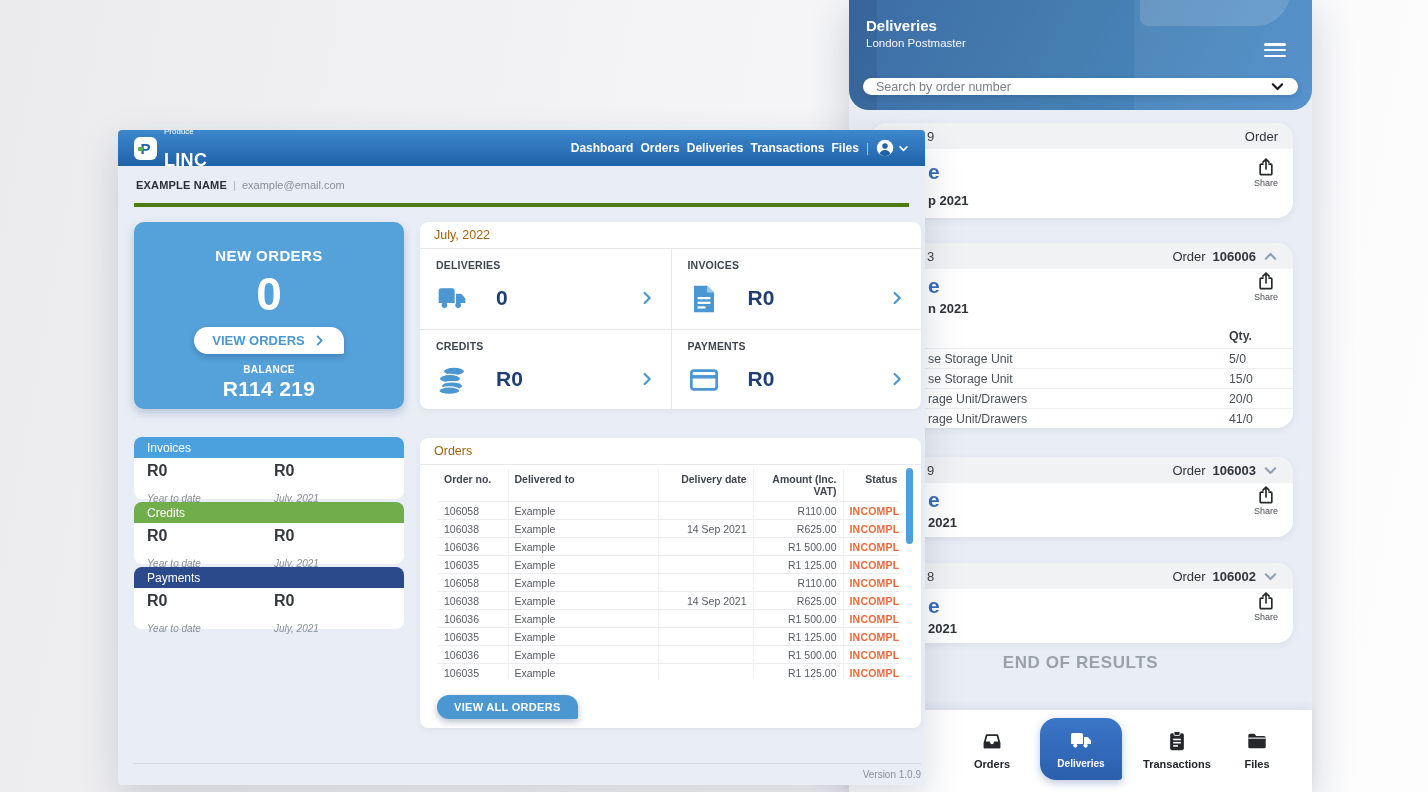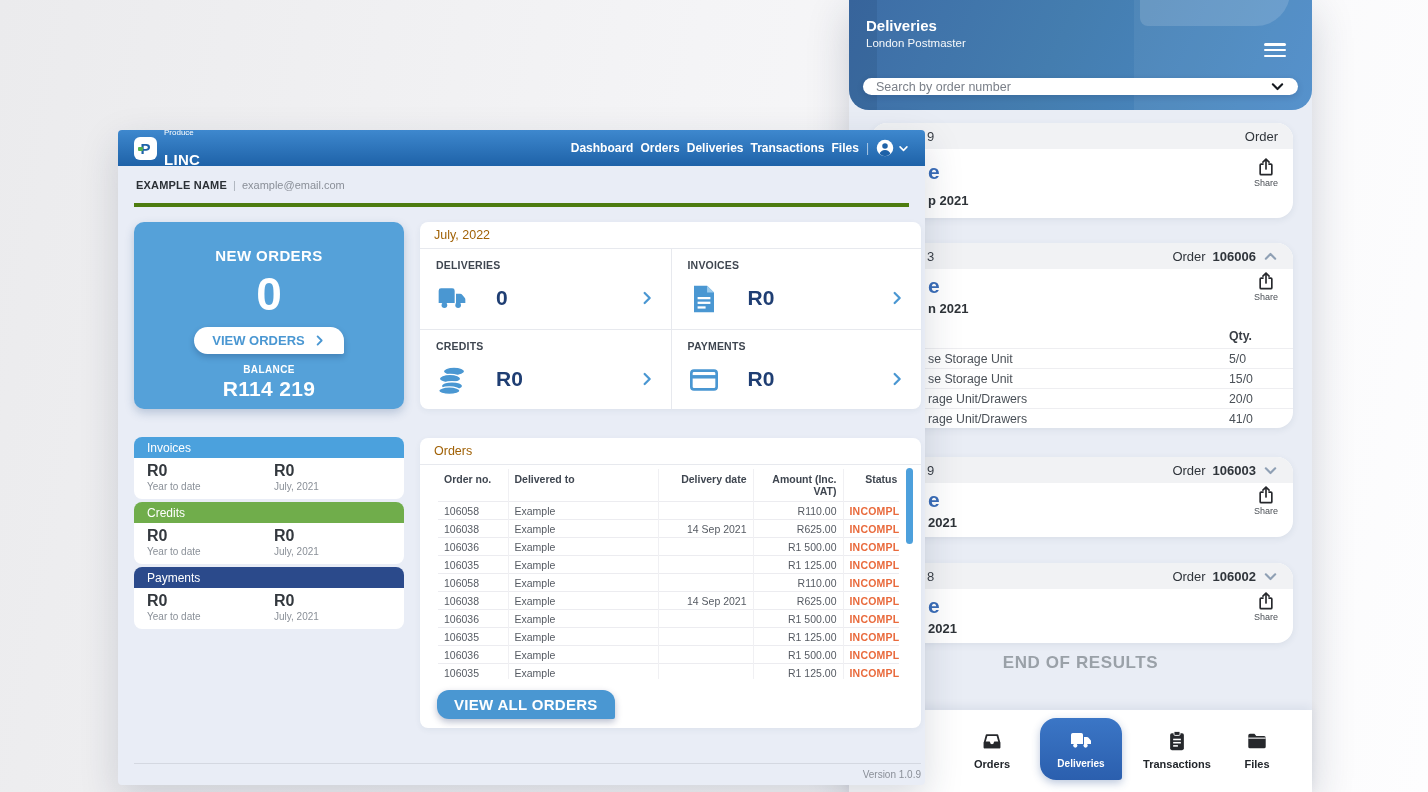--- a/index.html
+++ b/index.html
@@ -76,21 +76,21 @@
   .d-header { height:36px; background:linear-gradient(180deg,#3e88ce 0%,#1e62a8 100%);
               border-radius:4px 4px 0 0; display:flex; align-items:center; padding:0 16px; }
   .logo { display:flex; align-items:center; cursor:pointer; }
   .logo-box { position:relative; width:23px; height:23px; background:#fff; border-radius:6px;
               display:flex; align-items:center; justify-content:center; }
   .logo-box span { color:#1e62a8; font-weight:800; font-size:15px; }
   .logo-box .dot { position:absolute; left:4px; top:10px; width:4.5px; height:4.5px;
                    background:#54b24a; border-radius:1px; }
   .logo-text { margin-left:7px; color:#fff; line-height:1; }
   .logo-text .t1 { font-size:8px; }
-  .logo-text .t2 { font-size:15px; font-weight:800; letter-spacing:.3px; margin-top:15px; }
+  .logo-text .t2 { font-size:18px; font-weight:800; letter-spacing:.3px; margin-top:15px; }
   .d-nav { margin-left:auto; display:flex; align-items:center; gap:7px; }
   .d-nav .nav-item { color:#fff; font-size:12px; font-weight:600; cursor:pointer; }
   .d-nav .nav-item.active { font-weight:700; }
   .d-nav .sep { color:rgba(255,255,255,.6); font-size:12px; }
   .d-usermenu { display:flex; align-items:center; gap:4px; cursor:pointer; }
   .d-usermenu .uic { width:18px; height:18px; }
   .d-usermenu .chev { width:11px; height:11px; color:#fff; }
   .d-userbar { margin:0 16px; padding:13px 2px 12px; border-bottom:4px solid #4d7c0f;
                font-size:11px; color:#8a8f98; }
   .d-userbar b { color:#2b3036; font-weight:700; letter-spacing:.2px; }
@@ -110,21 +110,21 @@
   .no-bal-v { font-size:21px; font-weight:800; margin-top:2px; letter-spacing:.3px; }
 
   
   .s-card { left:16px; width:270px; height:62px; }
   .s-head { height:21px; border-radius:8px 8px 0 0; color:#fff; font-size:12px;
             display:flex; align-items:center; padding:0 13px; }
   .s-body { position:relative; height:41px; background:#fff; border-radius:0 0 8px 8px; }
   .s-grp { position:absolute; top:5px; }
   .s-grp.g1 { left:13px; } .s-grp.g2 { left:140px; }
   .s-val { font-size:16px; font-weight:800; color:#33383e; line-height:1; }
-  .s-cap { font-size:10px; color:#8a9098; margin-top:2px; }
+  .s-cap { font-size:10px; color:#8a9098; margin-top:14px;font-style:italic; }
 
   
   .t-card { left:302px; top:92px; width:501px; height:187px; background:#fff; border-radius:8px;
             box-shadow:0 2px 6px rgba(40,60,90,.06); }
   .card-title { padding:6px 14px; font-size:12.5px; color:#a16207; border-bottom:1px solid #e7e9ee; }
   .t-grid { display:grid; grid-template-columns:1fr 1fr; }
   .t-cell { height:80px; padding:10px 16px 0; }
   .t-cell.bl { border-left:1px solid #e7e9ee; } .t-cell.bt { border-top:1px solid #e7e9ee; }
   .t-label { font-size:10.5px; font-weight:700; color:#3f4650; letter-spacing:.2px; }
   .t-row { display:flex; align-items:center; margin-top:12px; cursor:pointer; }
@@ -143,21 +143,21 @@
   table.orders .c0 { width:70px; text-align:left; }
   table.orders .c1 { width:150px; text-align:left; }
   table.orders .c2 { width:95px; text-align:right; }
   table.orders .c3 { width:90px; text-align:right; }
   table.orders .c4 { width:76px; text-align:center; }
   table.orders td.bl, table.orders th.bl { border-left:1px solid #f0f0f3; }
   .status-txt { font-weight:700; font-size:9.3px; letter-spacing:.2px; }
   .o-scroll { position:absolute; right:8px; top:30px; width:7px; height:76px;
               background:#4da0dc; border-radius:4px; cursor:grab; }
   .o-btn { position:absolute; left:17px; bottom:9px; background:#4a97d2; color:#fff;
-           font-size:15px; font-weight:700; letter-spacing:.3px; padding:6px 17px;
+           font-size:11px; font-weight:700; letter-spacing:.3px; padding:6px 17px;
            border-radius:12px 12px 2px 12px; box-shadow:0 3px 7px rgba(0,20,80,.28); cursor:pointer; }
 
   .d-footer { position:absolute; left:16px; right:4px; top:633px; border-top:1px solid #d4d8e1;
               padding-top:5px; text-align:right; font-size:10px; color:#8a8f98; }
 </style>
 </head>
 <body>
 
 <div id="page">
 

